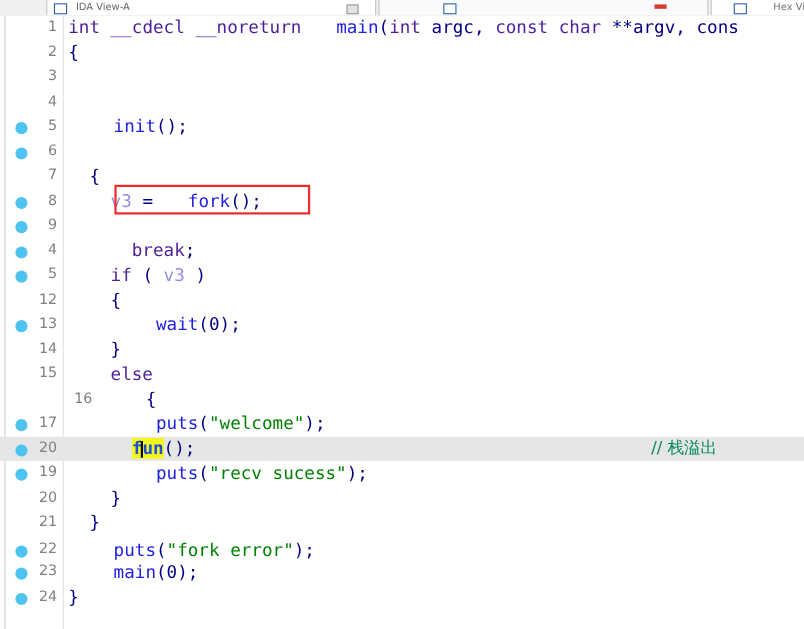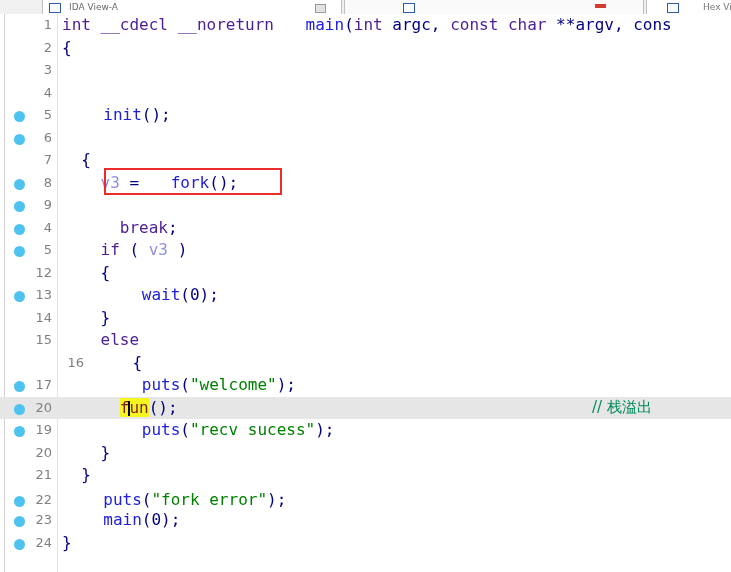--- a/index.html
+++ b/index.html
@@ -149,21 +149,21 @@
   
   .kw    { color: #4c1d95; }
   .typ   { color: #000080; }
   .fn    { color: #2020dd; padding-left: 22px; }
   .var   { color: #8f8fdd; }
   .num   { color: #000080; }
   .punc  { color: #000080; }
   .str   { color: #008000; }
   .cmt   { color: #9a9ae0; }
   .cmt-g { color: #008a5a; }
-  .mark  { background: #f5f520; color: #7f1d1d; }
+  .mark  { background: #f5f520; color: #1d4ed8; font-weight: bold; }
 
   
   .caret {
     display: inline-block;
     width: 0;
     border-left: 2px solid #000000;
     height: 15px;
     vertical-align: -3px;
     margin: 0 -1px;
   }

